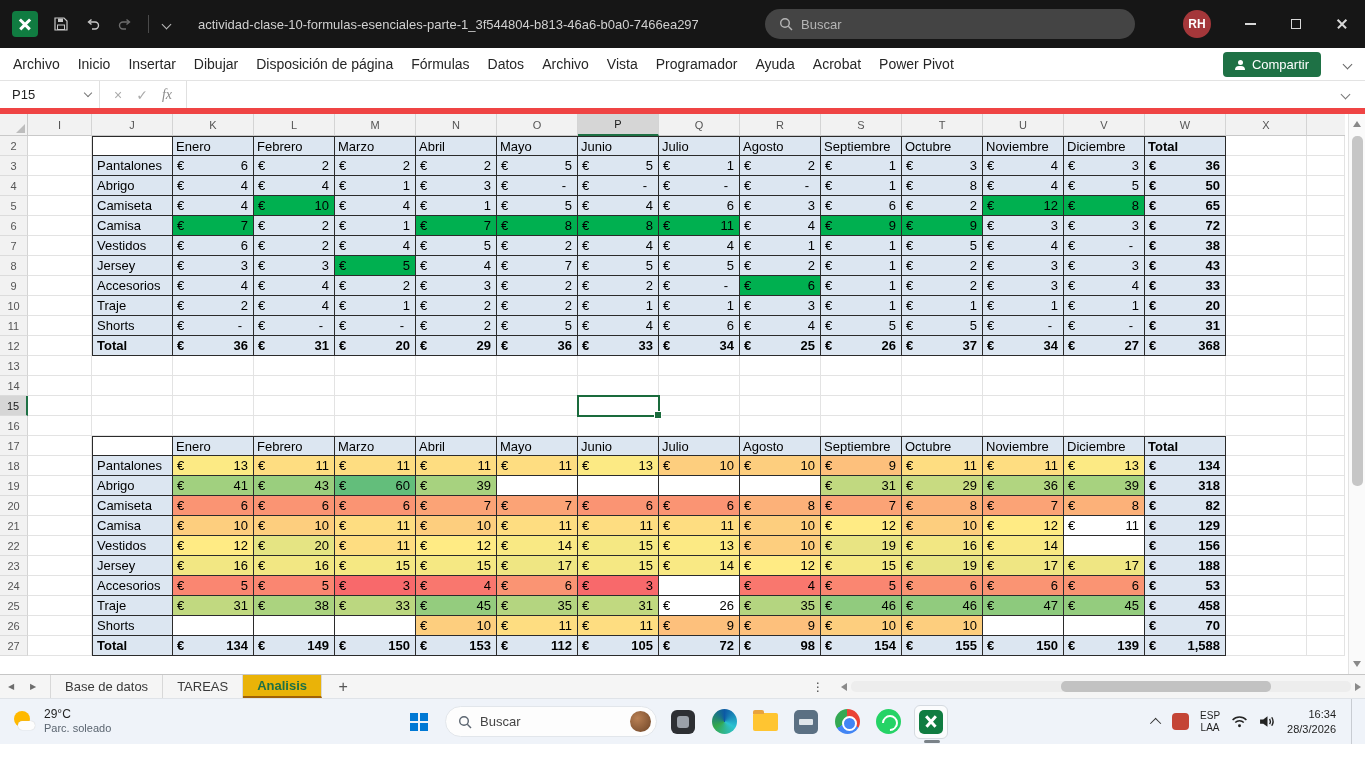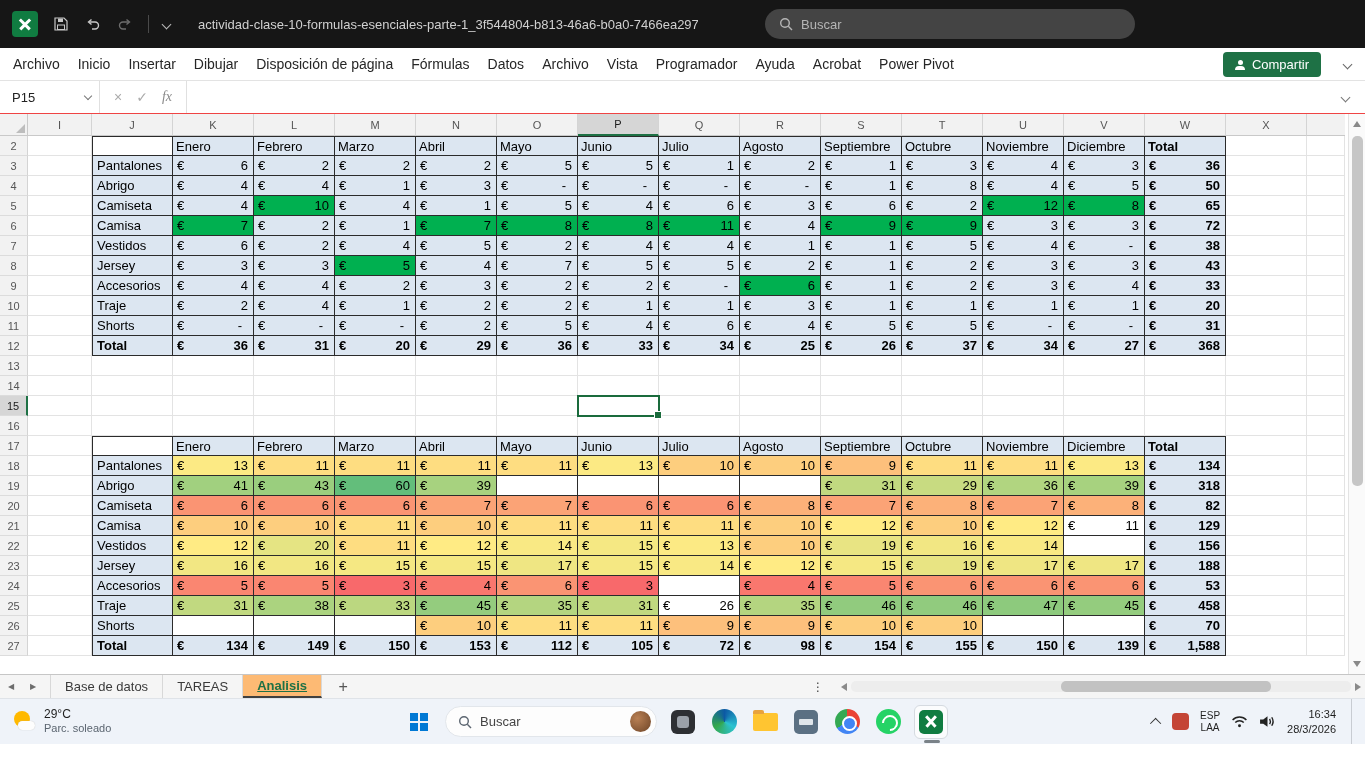--- a/index.html
+++ b/index.html
@@ -34,21 +34,21 @@
 .ribbonrow{height:33px;flex:0 0 33px;background:#fff;display:flex;align-items:center;border-bottom:1px solid #E3E3E3;position:relative;}
 .rtabs{display:flex;align-items:center;height:100%;padding-left:4px;}
 .rtab{padding:0 9px;font-size:14px;color:#262626;height:100%;display:flex;align-items:center;white-space:nowrap;}
 .share-btn{position:absolute;right:44px;top:4px;height:25px;background:#1E7145;border-radius:4px;color:#fff;font-size:13px;display:flex;align-items:center;gap:7px;padding:0 12px;}
 .person-ic{width:10px;height:10px;position:relative;}
 .person-ic::before{content:"";position:absolute;left:3px;top:0;width:5px;height:5px;border-radius:50%;background:#fff;}
 .person-ic::after{content:"";position:absolute;left:0.5px;top:6px;width:10px;height:4px;border-radius:4px 4px 0 0;background:#fff;}
 .ribbon-chev{position:absolute;right:14px;top:13px;width:7px;height:7px;border-right:1.6px solid #666;border-bottom:1.6px solid #666;transform:rotate(45deg);}
 
 
-.formulabar{height:33px;flex:0 0 33px;background:#fff;border-bottom:1px solid #ef4444;display:flex;align-items:stretch;}
+.formulabar{height:33px;flex:0 0 33px;background:#fff;border-bottom:6px solid #ef4444;display:flex;align-items:stretch;}
 .namebox{width:100px;display:flex;align-items:center;justify-content:space-between;padding:0 8px 0 12px;font-size:13px;color:#222;border-right:1px solid #E0E0E0;}
 .nb-chev{width:6px;height:6px;border-right:1.5px solid #777;border-bottom:1.5px solid #777;transform:rotate(45deg);margin-bottom:3px;}
 .fbtns{display:flex;align-items:center;gap:14px;padding:0 14px;border-right:1px solid #E0E0E0;color:#ABABAB;font-size:14px;}
 .fx{font-family:"Liberation Serif",serif;font-style:italic;color:#8a8a8a;font-size:14px;}
 .finput{flex:1;}
 .fb-chev{width:40px;display:flex;align-items:center;justify-content:center;}
 .fb-chev span{width:7px;height:7px;border-right:1.6px solid #777;border-bottom:1.6px solid #777;transform:rotate(45deg);}
 
 
 .gridwrap{height:560px;flex:0 0 560px;display:flex;background:#fff;}
@@ -81,21 +81,21 @@
 .vs-up{top:7px;border-bottom:6px solid #8a8a8a;}
 .vs-down{bottom:7px;border-top:6px solid #8a8a8a;}
 .vs-thumb{position:absolute;left:3px;top:22px;width:11px;height:350px;background:#C6C6C6;border-radius:5px;}
 
 
 .sheetbar{height:24px;flex:0 0 24px;background:#F5F5F5;border-top:1px solid #C6C6C6;display:flex;align-items:stretch;position:relative;font-size:13px;}
 .tabnav{width:22px;display:flex;align-items:center;justify-content:center;color:#6d6d6d;font-size:8px;}
 .stabs{display:flex;align-items:stretch;margin-left:6px;}
 .stab{display:flex;align-items:center;padding:0 14px;color:#3a3a3a;border-right:1px solid #D8D8D8;}
 .stab:first-child{border-left:1px solid #D8D8D8;}
-.stab.active{background:#fdba74;color:#1E7145;font-weight:bold;border-bottom:2px solid #404040;text-decoration:underline;}
+.stab.active{background:#eab308;color:#1E7145;font-weight:bold;border-bottom:2px solid #a16207;}
 .addsheet{width:26px;display:flex;align-items:center;justify-content:center;color:#555;font-size:16px;margin-left:8px;}
 .kebab{position:absolute;left:812px;top:0;height:100%;display:flex;align-items:center;color:#444;font-size:12px;}
 .hscroll{position:absolute;right:4px;top:3px;width:520px;height:17px;display:flex;align-items:center;gap:4px;}
 .hs-arrow{width:0;height:0;border-top:4.5px solid transparent;border-bottom:4.5px solid transparent;}
 .hs-left{border-right:6px solid #8a8a8a;}
 .hs-right{border-left:6px solid #8a8a8a;}
 .hs-track{flex:1;height:11px;background:#EDEDED;border-radius:5px;position:relative;}
 .hs-thumb{position:absolute;left:42%;width:42%;top:0;height:11px;background:#C2C2C2;border-radius:5px;}
 
 
@@ -191,20 +191,32 @@
       <div class="qat-div"></div>
       <span class="chev"></span>
       <div class="tb-filename">actividad-clase-10-formulas-esenciales-parte-1_3f544804-b813-46a6-b0a0-7466ea297843 -...</div>
     </div>
     <div class="tb-search">
       <svg width="14" height="14" viewBox="0 0 14 14">
           <circle cx="6" cy="6" r="4.3" fill="none" stroke="#b5b5b5" stroke-width="1.4"></circle>
           <path d="M9.3 9.3 13 13" stroke="#b5b5b5" stroke-width="1.4"></path>
         </svg>
       <span>Buscar</span>
+    </div>
+    <div class="tb-right">
+      <div class="avatar">RH</div>
+      <div class="winbtn">
+          <span class="min-glyph"></span>
+        </div>
+      <div class="winbtn">
+          <span class="max-glyph"></span>
+        </div>
+      <div class="winbtn">
+          <span class="close-glyph"></span>
+        </div>
     </div>
   </div>
 
   <div class="ribbonrow">
     <div class="rtabs">
         <div class="rtab">Archivo</div>
         <div class="rtab">Inicio</div>
         <div class="rtab">Insertar</div>
         <div class="rtab">Dibujar</div>
         <div class="rtab">Disposición de página</div>

